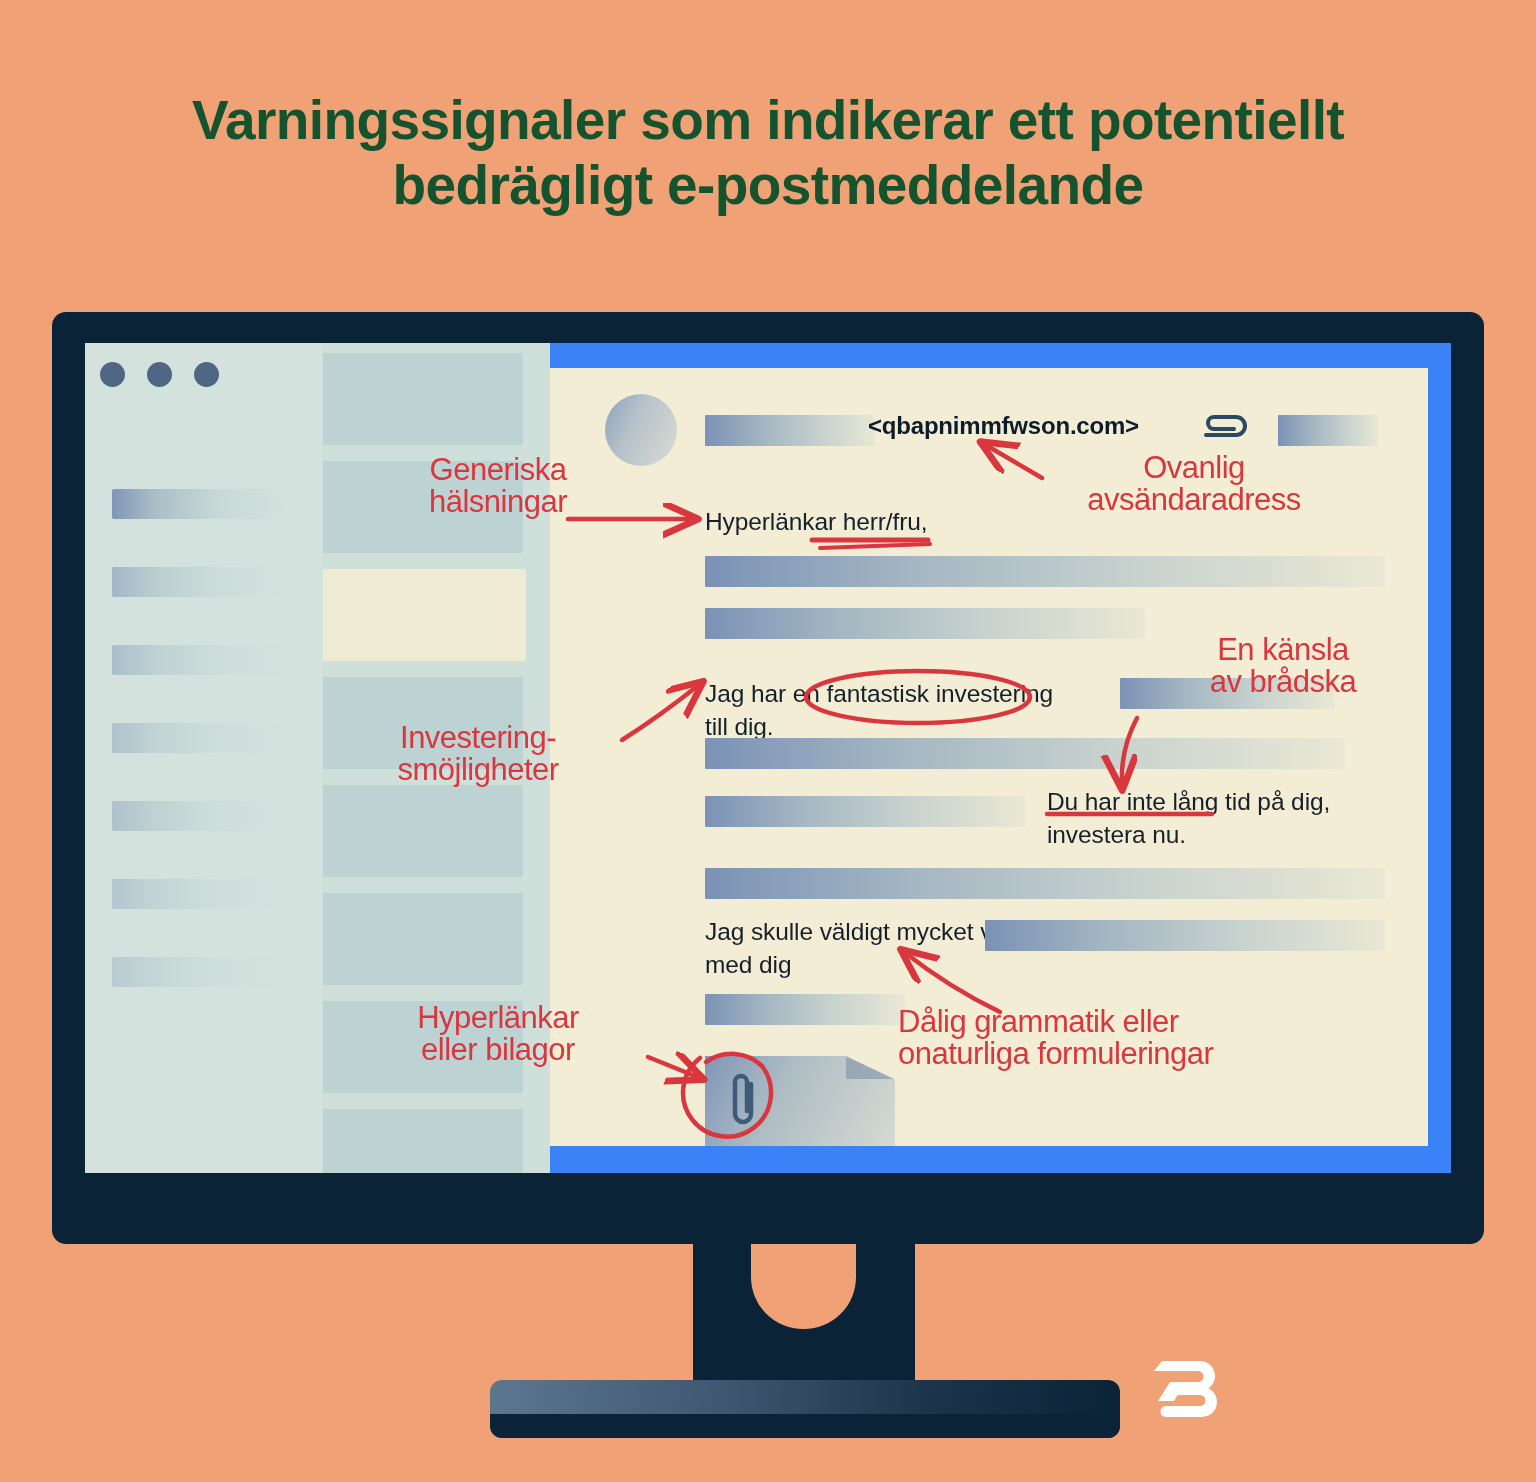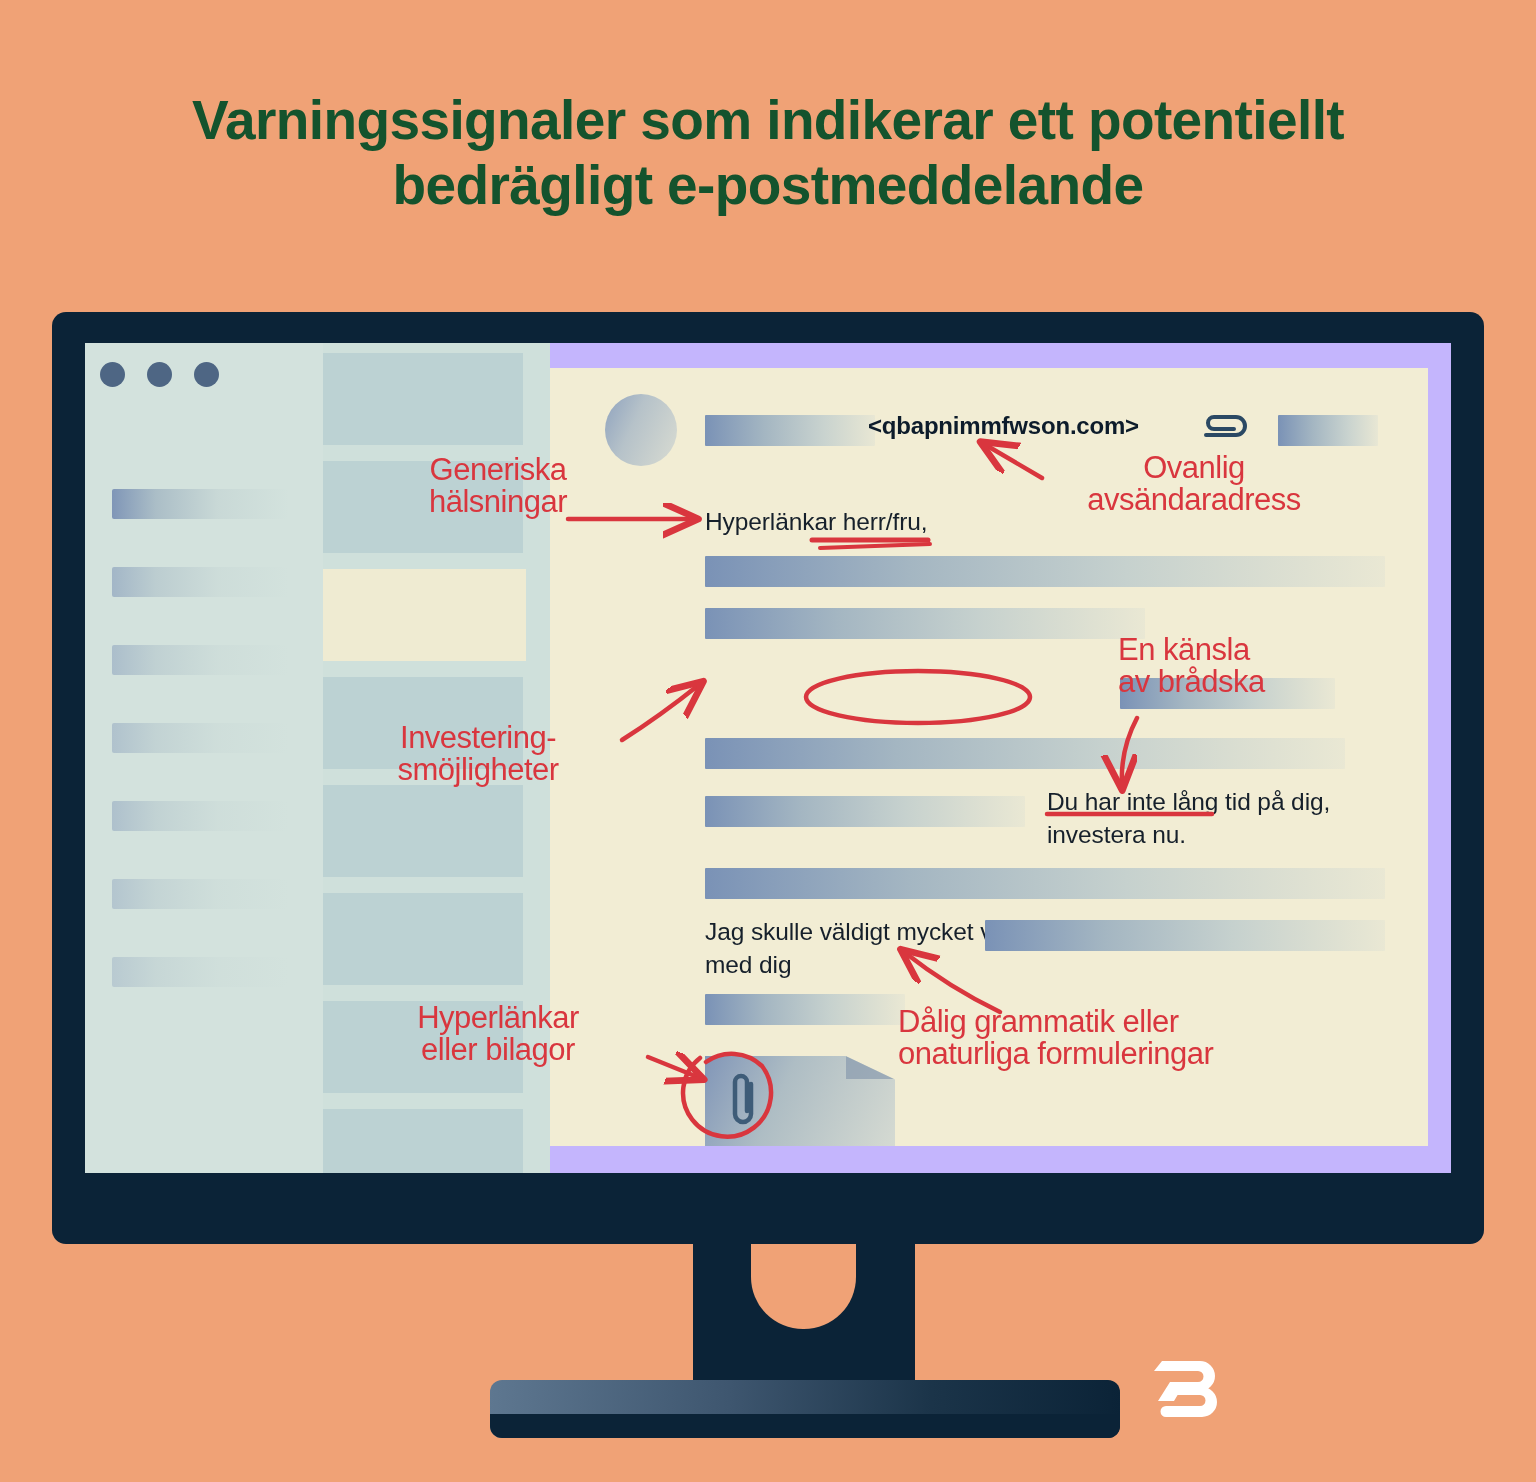--- a/index.html
+++ b/index.html
@@ -28,21 +28,21 @@
     position: absolute;
     left: 52px; top: 312px;
     width: 1432px; height: 932px;
     background: #0B2337;
     border-radius: 14px;
   }
   .screen {
     position: absolute;
     left: 85px; top: 343px;
     width: 1366px; height: 830px;
-    background: #c4b5fd;
+    background: #3b82f6;
     overflow: hidden;
   }
 
   
   .dots { position: absolute; left: 100px; top: 362px; display: flex; gap: 22px; }
   .dot { width: 25px; height: 25px; border-radius: 50%; background: #4E6684; }
 
   
   .sidebar {
     position: absolute;
@@ -149,21 +149,21 @@
   .attach-clip { position: absolute; left: 22px; top: 14px; width: 34px; height: 62px; }
 
   
   .anno {
     position: absolute; color: #D9363E; font-size: 31px; line-height: 1.04;
     letter-spacing: -0.5px; white-space: pre-line;
   }
   .a-generic   { left: 338px; top: 454px; width: 320px; text-align: center; }
   .a-sender    { left: 998px; top: 452px; width: 392px; text-align: center; }
   .a-invest    { left: 318px; top: 722px; width: 320px; text-align: center; }
-  .a-urgency   { left: 1118px; top: 634px; width: 330px; }
+  .a-urgency   { left: 1118px; top: 634px; width: 330px; text-align: center; }
   .a-links     { left: 340px; top: 1002px; width: 316px; text-align: center; }
   .a-grammar   { left: 898px; top: 1006px; width: 520px; text-align: left; }
 
   svg.overlay { position: absolute; left: 0; top: 0; width: 1536px; height: 1482px; pointer-events: none; }
 
   
   .neck {
     position: absolute; left: 693px; top: 1244px;
     width: 222px; height: 152px; background: #0B2337;
   }
@@ -227,20 +227,22 @@
       <svg viewBox="0 0 52 32" width="52" height="32">
         <path d="M6 21 H36 a9 9 0 0 0 0-18 H14 a6 6 0 0 0 0 12 H34" fill="none" stroke="#2B4964" stroke-width="4" stroke-linecap="round" stroke-linejoin="round"></path>
       </svg>
     </span>
     <div class="hdr-bar h2"></div>
 
     <div class="btext greet">Hyperlänkar herr/fru,</div>
     <div class="bbar p1"></div>
     <div class="bbar p2"></div>
 
+    <div class="btext invest">Jag har en fantastisk investering
+till dig.</div>
     <div class="bbar p8"></div>
     <div class="bbar p3"></div>
     <div class="bbar p4"></div>
     <div class="btext urgency">Du har inte lång tid på dig,
 investera nu.</div>
 
     <div class="bbar p5"></div>
     <div class="btext gram">Jag skulle väldigt mycket vilja jobba
 med dig</div>
     <div class="bbar p6"></div>

